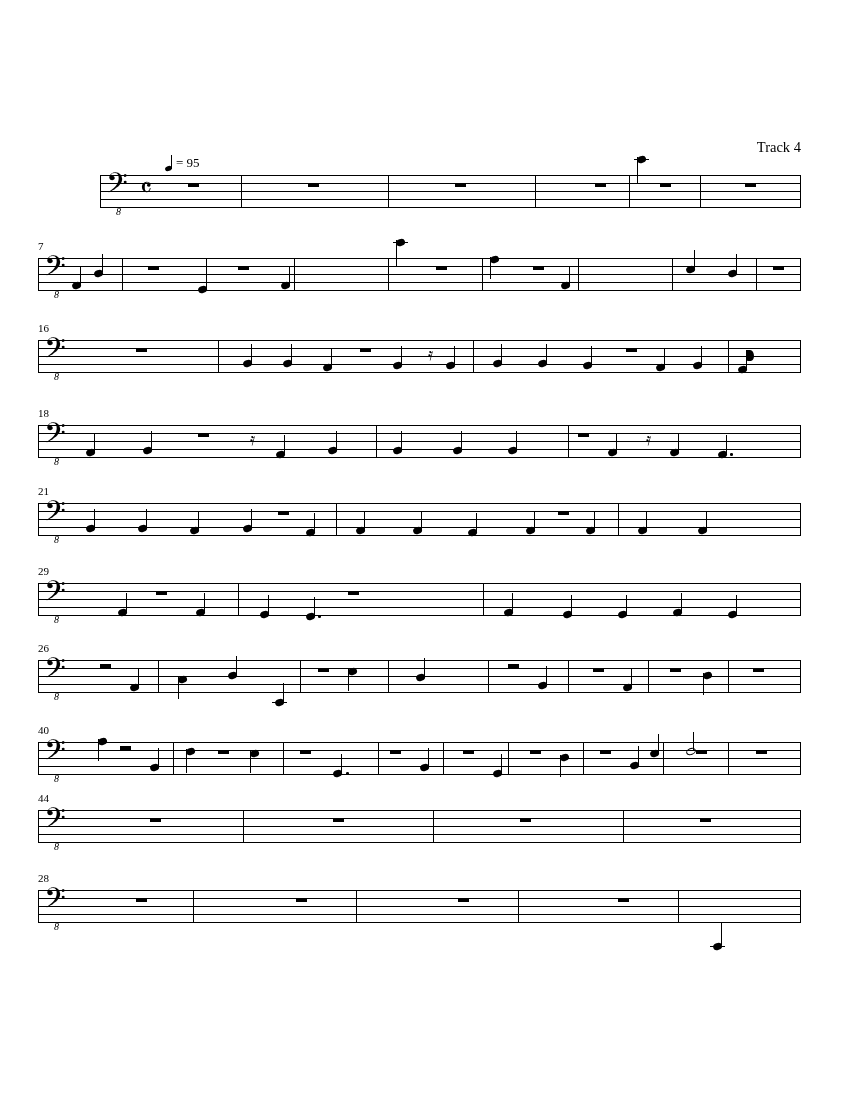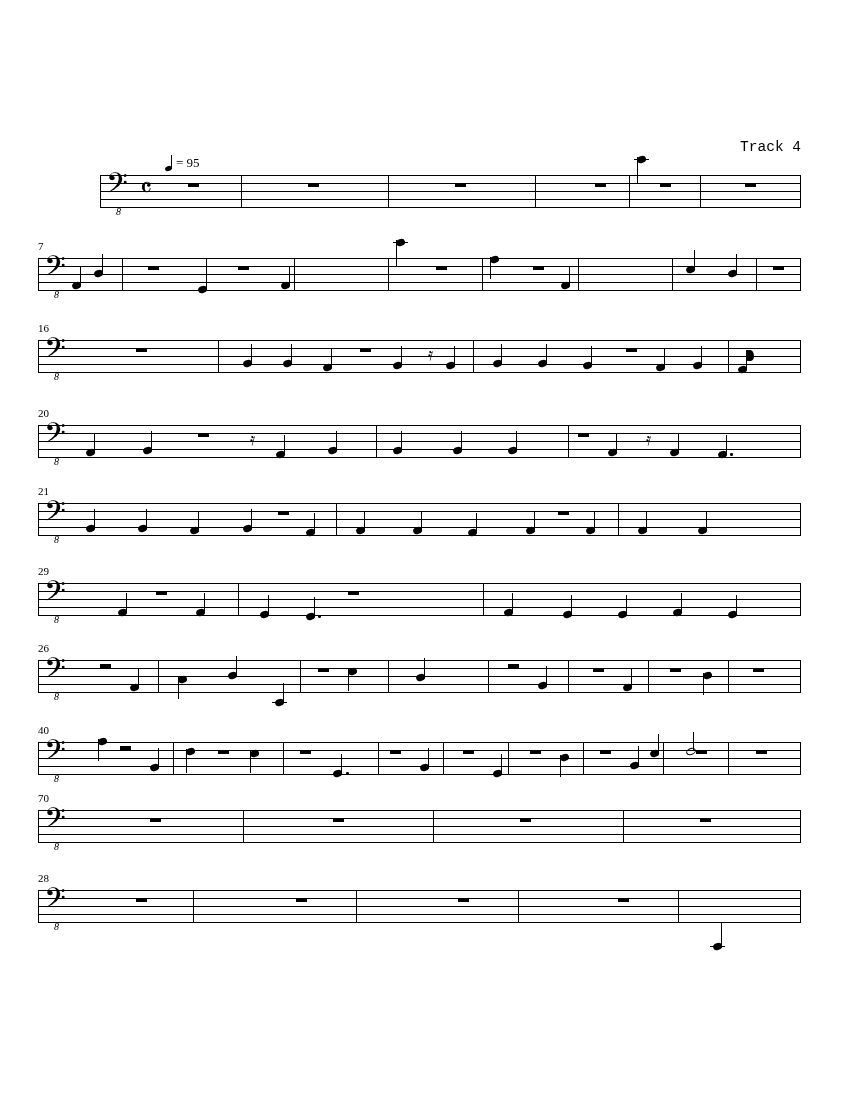--- a/index.html
+++ b/index.html
@@ -29,21 +29,21 @@
     text-align: center;
     font-family: "Liberation Serif", serif;
     font-size: 23px;
     font-weight: bold;
     letter-spacing: 0.3px;
   }
   .track-label {
     position: absolute;
     top: 139px;
     right: 58px;
-    font-family: Liberation Mono, monospace;
+    font-family: Liberation Serif, serif;
     font-size: 14.5px;
   }
   .tempo {
     position: absolute;
     left: 165px;
     top: 155px;
     font-family: "Liberation Serif", serif;
     font-size: 13px;
     display: flex;
     align-items: flex-start;
@@ -356,21 +356,21 @@
       <div class="stem" style="left:626px; top:8px; height:19px;"></div>
       <div class="notehead" style="left:655px; top:22px;"></div>
       <div class="stem" style="left:663px; top:6px; height:19px;"></div>
       <div class="notehead" style="left:700px; top:26px;"></div>
       <div class="stem" style="left:708px; top:10px; height:19px;"></div>
       <div class="flag" style="left:709px; top:10px;"></div>
     </div>
   </div>
 
   <div class="system" style="top:425px;">
-    <div class="measure-num" style="left:38px; top:-18px;">20</div>
+    <div class="measure-num" style="left:38px; top:-18px;">18</div>
     <div class="staff" style="left:38px; width:762px;">
       <div class="line l0"></div>
         <div class="line l1"></div>
         <div class="line l2"></div>
         <div class="line l3"></div>
         <div class="line l4"></div>
 
       <div class="clef">𝄢</div>
       <div class="clef-8">8</div>
 
@@ -616,21 +616,21 @@
       <div class="stem" style="left:620px; top:-8px; height:19px;"></div>
 
       <div class="notehead hollow" style="left:648px; top:6px;"></div>
       <div class="stem" style="left:655px; top:-10px; height:18px;"></div>
       <div class="rest-half" style="left:658px; top:8px;"></div>
       <div class="rest-half" style="left:718px; top:8px;"></div>
     </div>
   </div>
 
   <div class="system" style="top:810px;">
-    <div class="measure-num" style="left:38px; top:-18px;">70</div>
+    <div class="measure-num" style="left:38px; top:-18px;">44</div>
     <div class="staff" style="left:38px; width:762px;">
       <div class="line l0"></div>
         <div class="line l1"></div>
         <div class="line l2"></div>
         <div class="line l3"></div>
         <div class="line l4"></div>
 
       <div class="clef">𝄢</div>
       <div class="clef-8">8</div>
 

